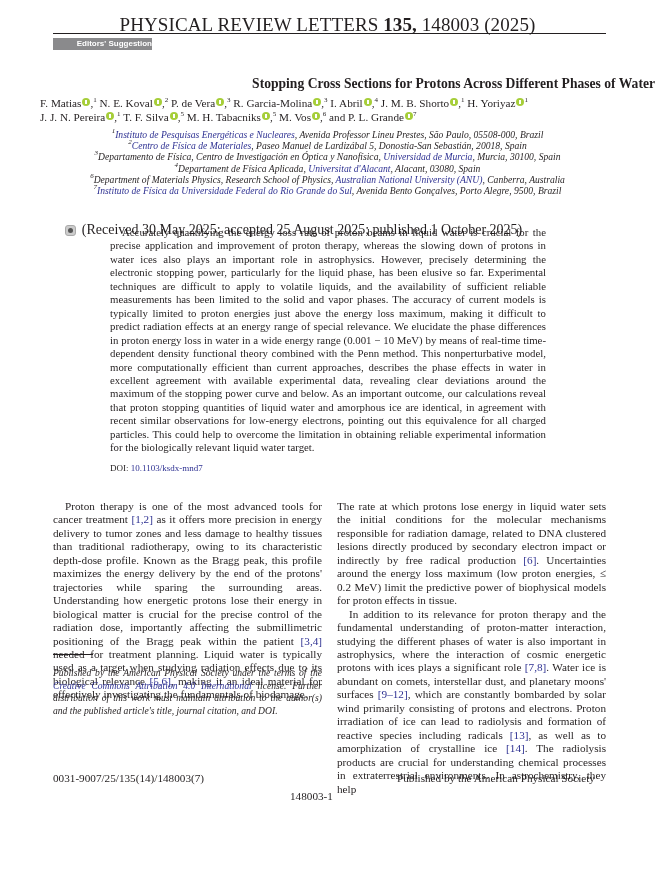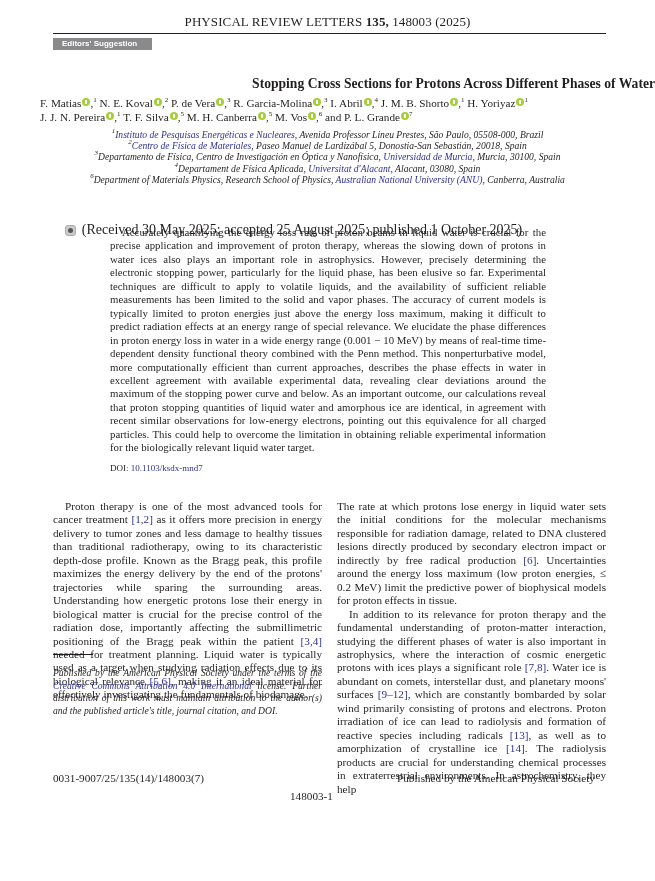--- a/index.html
+++ b/index.html
@@ -1,20 +1,20 @@
 <!DOCTYPE html>
 <html><head>
 <meta charset="utf-8">
 <style>
   html, body { margin:0; padding:0; background:#fff; }
   body { width:655px; height:881px; position:relative; overflow:hidden; font-family:"Liberation Serif", serif; color:#231f20; }
-  .header { position:absolute; left:0; top:14px; width:655px; text-align:center; font-size:13px; letter-spacing:0.1px; }
+  .header { position:absolute; left:0; top:14px; width:655px; text-align:center; font-size:19px; letter-spacing:0.1px; }
   .header b { font-weight:bold; }
   .rule { position:absolute; left:53px; top:33px; width:553px; height:1px; background:#231f20; }
-  .badge { position:absolute; left:53px; top:38px; width:99px; height:12px; background:#8a8a8c; color:#fff; font-family:"Liberation Sans", sans-serif; font-weight:bold; font-size:8px; line-height:12px; padding-left:9px; box-sizing:border-box; }
+  .badge { position:absolute; left:53px; top:38px; width:99px; height:12px; background:#8a8a8c; color:#fff; font-family:"Liberation Sans", sans-serif; font-weight:bold; font-size:8px; line-height:12px; padding-left:9px; box-sizing:border-box;text-align:right; }
   .title { position:absolute; left:0; top:76px; width:655px; text-align:right; font-weight:bold; font-size:13.6px; }
   .authors { position:absolute; left:40px; width:575px; text-align:left; font-size:11.2px; line-height:13px; }
   .orcid { display:inline-block; width:8px; height:8px; border-radius:50%; background:#a6ce39; vertical-align:1px; margin-left:1px; position:relative; }
   .orcid::after { content:""; position:absolute; left:3px; top:2px; width:2px; height:4px; background:#fff; }
   sup { font-size:7px; vertical-align:5px; line-height:0; }
   .affils { position:absolute; left:40px; top:129px; width:575px; text-align:center; font-style:italic; font-size:9.6px; line-height:11.2px; }
   .aff-link { color:#2e3192;margin-top:31px; }
   .received { position:absolute; left:0; top:222px; width:587px; text-align:center; font-size:14px; }
   .check-icon { display:inline-block; width:11px; height:11px; border-radius:3px; background:#ccc; border:1px solid #aaa; box-sizing:border-box; vertical-align:-2px; margin-right:6px; position:relative; }
   .check-icon::after { content:""; position:absolute; left:2px; top:2px; width:5px; height:5px; border-radius:50%; background:#555; }
@@ -42,28 +42,29 @@
   <span>PHYSICAL REVIEW LETTERS</span>
   <b>135,</b>
   <span>148003 (2025)</span>
 </div>
 <div class="rule"></div>
 <div class="badge">Editors' Suggestion</div>
 
 <div class="title">Stopping Cross Sections for Protons Across Different Phases of Water</div>
 
 <div class="authors" style="top:97px" id="authors-line1"><span>F. Matias</span><span class="orcid"></span>,<sup>1</sup> <span>N. E. Koval</span><span class="orcid"></span>,<sup>2</sup> <span>P. de Vera</span><span class="orcid"></span>,<sup>3</sup> <span>R. Garcia-Molina</span><span class="orcid"></span>,<sup>3</sup> <span>I. Abril</span><span class="orcid"></span>,<sup>4</sup> <span>J. M. B. Shorto</span><span class="orcid"></span>,<sup>1</sup> <span>H. Yoriyaz</span><span class="orcid"></span><sup>1</sup></div>
-<div class="authors" style="top:111px" id="authors-line2"><span>J. J. N. Pereira</span><span class="orcid"></span>,<sup>1</sup> <span>T. F. Silva</span><span class="orcid"></span>,<sup>5</sup> <span>M. H. Canberra</span><span class="orcid"></span>,<sup>5</sup> <span>M. Vos</span><span class="orcid"></span>,<sup>6</sup> and <span>P. L. Grande</span><span class="orcid"></span><sup>7</sup></div>
+<div class="authors" style="top:111px" id="authors-line2"><span>J. J. N. Pereira</span><span class="orcid"></span>,<sup>1</sup> <span>T. F. Silva</span><span class="orcid"></span>,<sup>5</sup> <span>M. H. Tabacniks</span><span class="orcid"></span>,<sup>5</sup> <span>M. Vos</span><span class="orcid"></span>,<sup>6</sup> and <span>P. L. Grande</span><span class="orcid"></span><sup>7</sup></div>
 
 <div class="affils" id="affils">
     <div><sup>1</sup><span class="aff-link">Instituto de Pesquisas Energéticas e Nucleares</span><span>, Avenida Professor Lineu Prestes, São Paulo, 05508-000, Brazil</span></div>
     <div><sup>2</sup><span class="aff-link">Centro de Física de Materiales</span><span>, Paseo Manuel de Lardizábal 5, Donostia-San Sebastián, 20018, Spain</span></div>
     <div><sup>3</sup><span>Departamento de Física, Centro de Investigación en Óptica y Nanofísica, </span><span class="aff-link">Universidad de Murcia</span><span>, Murcia, 30100, Spain</span></div>
     <div><sup>4</sup><span>Departament de Física Aplicada, </span><span class="aff-link">Universitat d'Alacant</span><span>, Alacant, 03080, Spain</span></div>
     <div><sup>6</sup><span>Department of Materials Physics, Research School of Physics, </span><span class="aff-link">Australian National University (ANU)</span><span>, Canberra, Australia</span></div>
+    <div><sup>7</sup><span class="aff-link">Instituto de Física da Universidade Federal do Rio Grande do Sul</span><span>, Avenida Bento Gonçalves, Porto Alegre, 9500, Brazil</span></div>
   </div>
 
 <div class="received">
   <span class="check-icon"></span><span>(Received 30 May 2025; accepted 25 August 2025; published 1 October 2025)</span>
 </div>
 
 <div class="abstract">Accurately quantifying the energy loss rate of proton beams in liquid water is crucial for the precise application and improvement of proton therapy, whereas the slowing down of protons in water ices also plays an important role in astrophysics. However, precisely determining the electronic stopping power, particularly for the liquid phase, has been elusive so far. Experimental techniques are difficult to apply to volatile liquids, and the availability of sufficient reliable measurements has been limited to the solid and vapor phases. The accuracy of current models is typically limited to proton energies just above the energy loss maximum, making it difficult to predict radiation effects at an energy range of special relevance. We elucidate the phase differences in proton energy loss in water in a wide energy range (0.001 − 10 MeV) by means of real-time time-dependent density functional theory combined with the Penn method. This nonperturbative model, more computationally efficient than current approaches, describes the phase effects in water in excellent agreement with available experimental data, revealing clear deviations around the maximum of the stopping power curve and below. As an important outcome, our calculations reveal that proton stopping quantities of liquid water and amorphous ice are identical, in agreement with recent similar observations for low-energy electrons, pointing out this equivalence for all charged particles. This could help to overcome the limitation in obtaining reliable experimental information for the biologically relevant liquid water target.</div>
 
 <div class="doi">
   <span>DOI: </span><a>10.1103/ksdx-mnd7</a>

